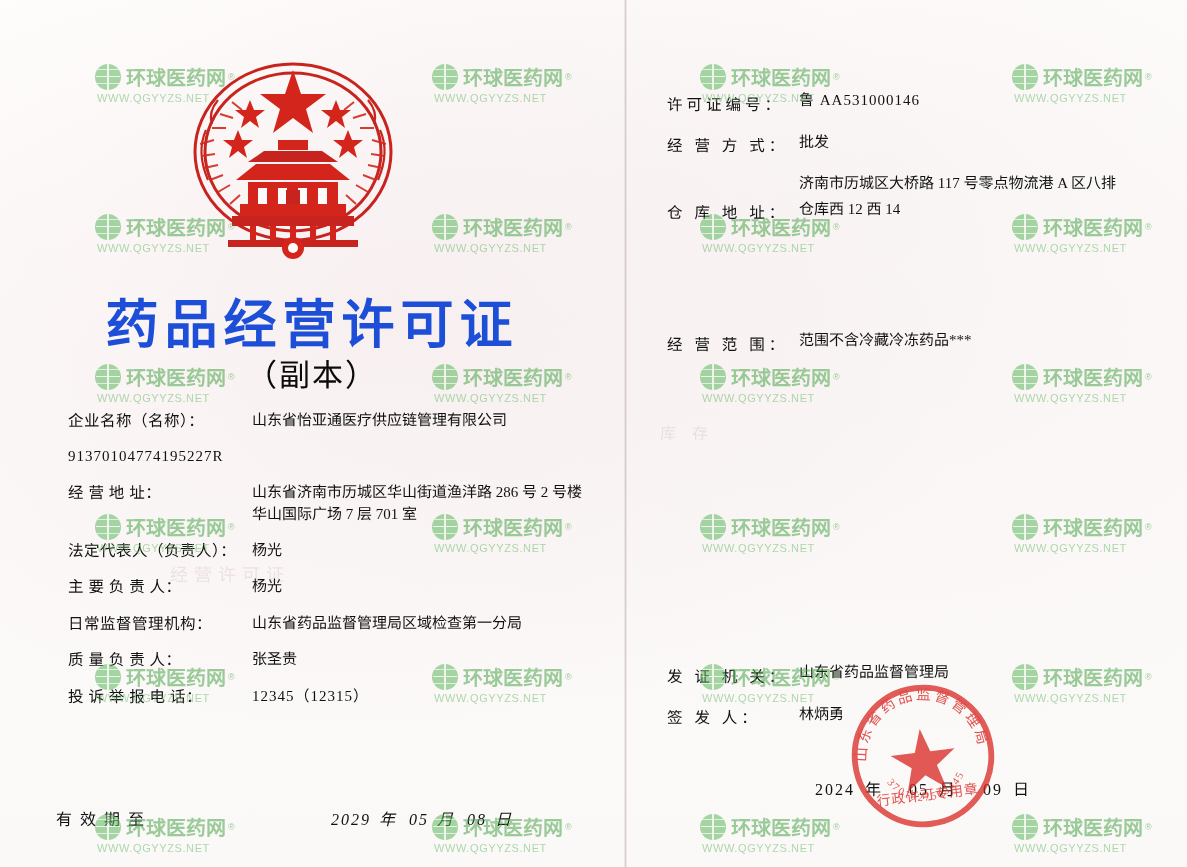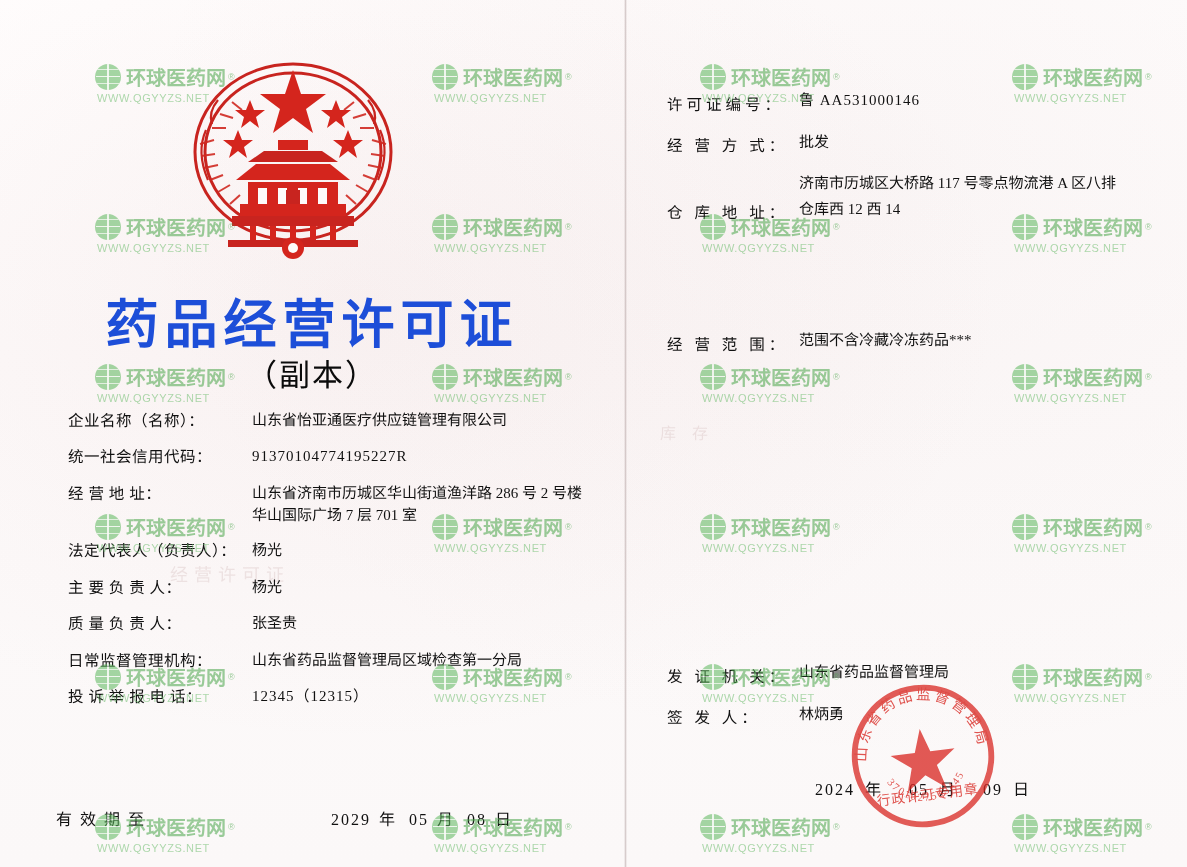--- a/index.html
+++ b/index.html
@@ -112,21 +112,21 @@
   .validity {
     position: absolute;
     left: 56px;
     top: 778px;
     width: 545px;
     display: flex;
     align-items: baseline;
     font-size: 16px;
   }
   .validity .lbl { letter-spacing: 2px; margin-top: 28px; }
-  .validity .datepart { margin-left: 0; letter-spacing: 2px; }
+  .validity .datepart { margin-left: 0; letter-spacing: 2px; font-style: italic; }
   .validity .d-year { margin-left: 185px; }
   .validity .d-unit { margin: 0 12px 0 8px; }
 
   
   .rfields {
     position: absolute;
     left: 40px;
     top: 88px;
     width: 510px;
   }
@@ -351,21 +351,20 @@
     <div class="doc-subtitle">（副本）</div>
 
     <div class="fields">
 
       <div class="field-row">
         <div class="field-label">企业名称（名称）：</div>
         <div class="field-value">山东省怡亚通医疗供应链管理有限公司</div>
       </div>
 
       <div class="field-row">
-        <div class="field-label">统一社会信用代码：</div>
         <div class="field-value mono-ish">91370104774195227R</div>
       </div>
 
       <div class="field-row">
         <div class="field-label">经 营 地 址：</div>
         <div class="field-value">
           <span>山东省济南市历城区华山街道渔洋路 286 号 2 号楼</span>
           <span class="line2">华山国际广场 7 层 701 室</span>
         </div>
       </div>
@@ -374,27 +373,27 @@
         <div class="field-label">法定代表人（负责人）：</div>
         <div class="field-value">杨光</div>
       </div>
 
       <div class="field-row">
         <div class="field-label">主 要 负 责 人：</div>
         <div class="field-value">杨光</div>
       </div>
 
       <div class="field-row">
+        <div class="field-label">日常监督管理机构：</div>
+        <div class="field-value">山东省药品监督管理局区域检查第一分局</div>
+      </div>
+
+      <div class="field-row">
         <div class="field-label">质 量 负 责 人：</div>
         <div class="field-value">张圣贵</div>
-      </div>
-
-      <div class="field-row">
-        <div class="field-label">日常监督管理机构：</div>
-        <div class="field-value">山东省药品监督管理局区域检查第一分局</div>
       </div>
 
       <div class="field-row">
         <div class="field-label">投 诉 举 报 电 话：</div>
         <div class="field-value mono-ish">12345（12315）</div>
       </div>
 
     </div>
 
     <div class="validity">

